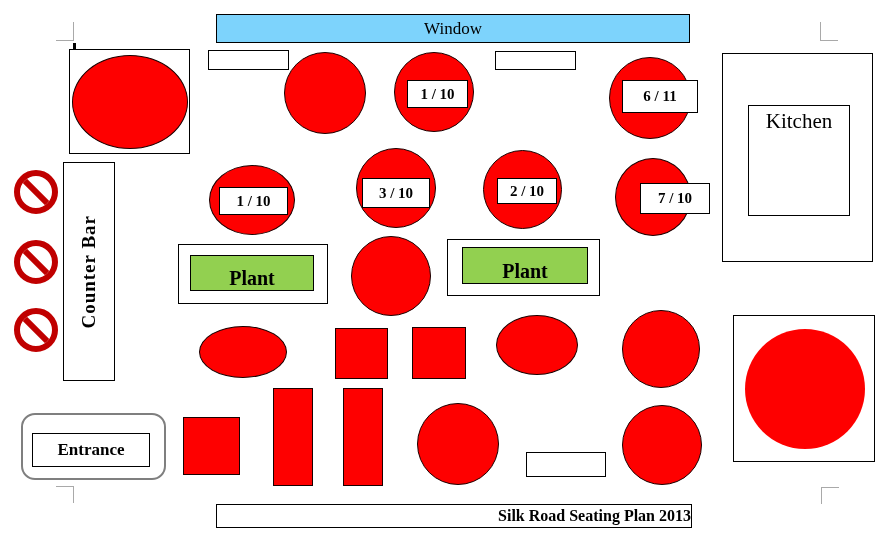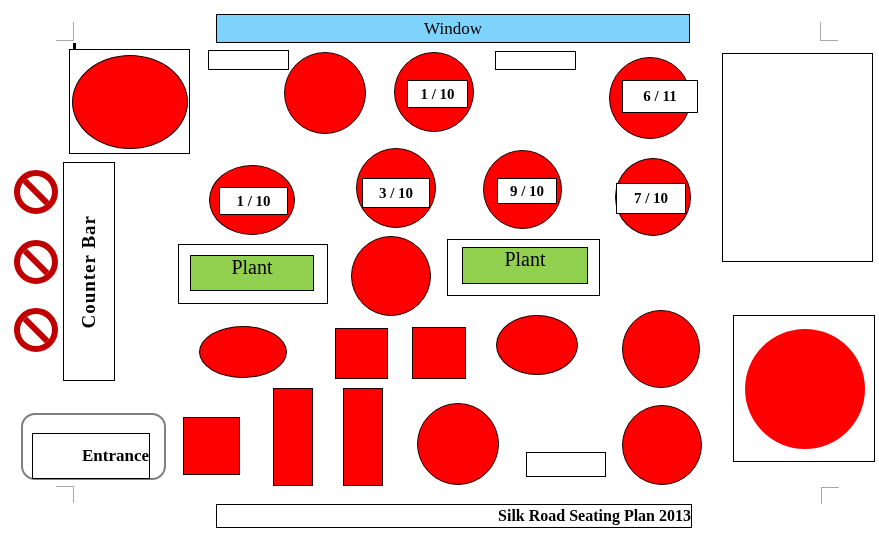--- a/index.html
+++ b/index.html
@@ -13,21 +13,21 @@
   .redshape{background:var(--table-red,#fe0000);border:1px solid #1a0000;}
   .bigredplain{background:var(--table-red,#fe0000);border:none;border-radius:50%;}
   .centertext{display:flex;align-items:center;justify-content:center;}
   .tbl-label{
     background:#fff;border:1px solid var(--outline-black,#000);
     font-weight:bold;font-size:15px;display:flex;align-items:center;justify-content:center;
   }
   .plant-outer{background:#fff;border:1px solid var(--outline-black,#000);}
   .plant-green{
     background:var(--plant-green,#92d050);border:1px solid var(--outline-black,#000);
-    font-weight:normal;font-size:20px;display:flex;align-items:flex-start;justify-content:center;
+    font-weight:bold;font-size:20px;display:flex;align-items:flex-end;justify-content:center;
   }
   .window-box{background:#7dd3fc;border:1px solid var(--outline-black,#000);font-size:17px;}
   .footer-box{background:#fff;border:1px solid var(--outline-black,#000);font-size:16px;font-weight:bold;}
   .kitchen-outer{background:#fff;border:1px solid var(--outline-black,#000);}
   .kitchen-inner{background:#fff;border:1px solid var(--outline-black,#000);
     display:flex;justify-content:center;align-items:flex-start;font-size:21px;padding-top:3px;}
   .counterbar{
     background:#fff;border:1px solid var(--outline-black,#000);
     display:flex;align-items:center;justify-content:center;
   }
@@ -82,55 +82,58 @@
   <div class="abs redshape circle" style="left:609px;top:57px;width:82px;height:82px;"></div>
   <div class="abs tbl-label" style="left:622px;top:80px;width:76px;height:33px;">6 / 11</div>
 
   <div class="abs redshape circle" style="left:209px;top:165px;width:86px;height:70px;"></div>
   <div class="abs tbl-label" style="left:219px;top:187px;width:69px;height:28px;">1 / 10</div>
 
   <div class="abs redshape circle" style="left:356px;top:148px;width:80px;height:80px;"></div>
   <div class="abs tbl-label" style="left:362px;top:178px;width:68px;height:30px;">3 / 10</div>
 
   <div class="abs redshape circle" style="left:483px;top:150px;width:79px;height:79px;"></div>
-  <div class="abs tbl-label" style="left:497px;top:178px;width:60px;height:26px;">9 / 10</div>
+  <div class="abs tbl-label" style="left:497px;top:178px;width:60px;height:26px;">2 / 10</div>
 
   <div class="abs redshape circle" style="left:615px;top:158px;width:76px;height:78px;"></div>
-  <div class="abs tbl-label" style="left:616px;top:183px;width:70px;height:31px;">7 / 10</div>
+  <div class="abs tbl-label" style="left:640px;top:183px;width:70px;height:31px;">7 / 10</div>
 
   <div class="abs redshape circle" style="left:351px;top:236px;width:80px;height:80px;"></div>
 
   <div class="abs plant-outer" style="left:178px;top:244px;width:150px;height:60px;"></div>
   <div class="abs plant-green" style="left:190px;top:255px;width:124px;height:36px;">
     <span>Plant</span>
   </div>
 
   <div class="abs plant-outer" style="left:447px;top:239px;width:153px;height:57px;"></div>
   <div class="abs plant-green" style="left:462px;top:247px;width:126px;height:37px;">
     <span>Plant</span>
   </div>
 
   <div class="abs kitchen-outer" style="left:722px;top:53px;width:151px;height:209px;"></div>
+  <div class="abs kitchen-inner" style="left:748px;top:105px;width:102px;height:111px;">
+    <span>Kitchen</span>
+  </div>
 
   <div class="abs counterbar" style="left:63px;top:162px;width:52px;height:219px;">
     <span>Counter Bar</span>
   </div>
 
   <div class="abs no-entry" style="left:14px;top:170px;width:44px;height:44px;">
     <div class="no-entry-slash"></div>
   </div>
   <div class="abs no-entry" style="left:14px;top:240px;width:44px;height:44px;">
     <div class="no-entry-slash"></div>
   </div>
   <div class="abs no-entry" style="left:14px;top:308px;width:44px;height:44px;">
     <div class="no-entry-slash"></div>
   </div>
 
   <div class="abs entrance-outer" style="left:21px;top:413px;width:145px;height:67px;"></div>
-  <div class="abs entrance-inner" style="left:32px;top:433px;width:118px;height:46px;justify-content:flex-end;">
+  <div class="abs entrance-inner" style="left:32px;top:433px;width:118px;height:34px;">
     <span>Entrance</span>
   </div>
 
   <div class="abs redshape circle" style="left:199px;top:326px;width:88px;height:52px;"></div>
   <div class="abs redshape" style="left:335px;top:328px;width:53px;height:51px;"></div>
   <div class="abs redshape" style="left:412px;top:327px;width:54px;height:52px;"></div>
   <div class="abs redshape circle" style="left:496px;top:315px;width:82px;height:60px;"></div>
   <div class="abs redshape circle" style="left:622px;top:310px;width:78px;height:78px;"></div>
 
   <div class="abs whitebox" style="left:733px;top:315px;width:142px;height:147px;"></div>

